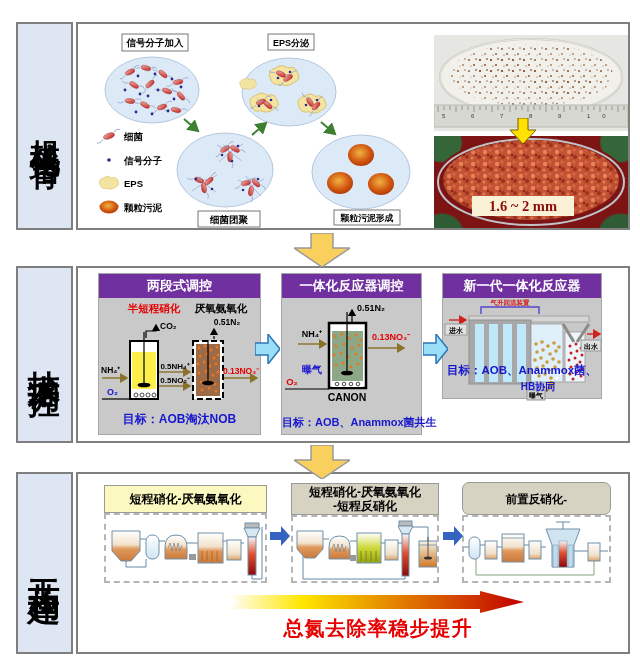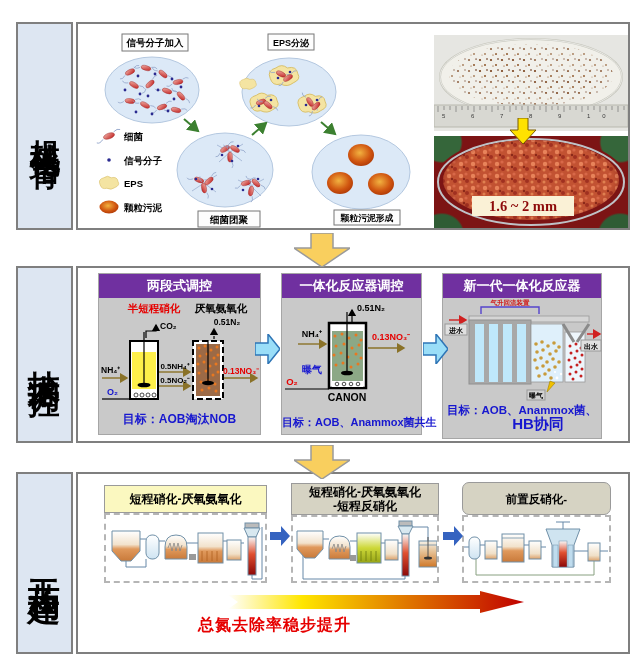--- a/index.html
+++ b/index.html
@@ -38,22 +38,22 @@
                display:flex;align-items:center;justify-content:center;white-space:nowrap;}
   .goal{position:absolute;left:0;right:0;text-align:center;color:#1717cf;font-weight:bold;white-space:nowrap;}
   .flow-arrow{position:absolute;z-index:3;}
 
   
   .p3header{position:absolute;background:#d6d3c3;border:1px solid #9a9a9a;box-sizing:border-box;
             color:#000;font-weight:bold;font-size:12px;text-align:center;
             display:flex;flex-direction:column;justify-content:center;line-height:14px;white-space:nowrap;}
   .p3header.yellow{background:#fbf8c0;}
   .dashedbox{position:absolute;border:2px dashed #b5b5b5;background:#fff;box-sizing:border-box;}
-  .caption{position:absolute;left:120px;top:141px;width:360px;
-           color:#e60000;font-weight:900;font-size:16px;letter-spacing:1px;}
+  .caption{position:absolute;left:120px;top:141px;width:360px;text-align:center;
+           color:#e60000;font-weight:900;font-size:20px;letter-spacing:1px;}
 </style>
 </head>
 <body>
 
 <svg width="0" height="0" style="position:absolute" aria-hidden="true">
   <defs>
     <linearGradient id="gb" x1="0" y1="0" x2="1" y2="1">
       <stop offset="0" stop-color="#f2b6ac"></stop>
         <stop offset="1" stop-color="#bf1a1a"></stop>
     </linearGradient>
@@ -467,21 +467,21 @@
       </svg>
       <div class="goal" style="bottom:4px;font-size:11px;">目标：AOB、Anammox菌共生</div>
     </div>
 
     <div class="flow-arrow" style="left:345px;top:66px;">
       <svg width="25" height="30" viewBox="0 0 25 30">
         <polygon points="0,9 13,9 13,0 25,15 13,30 13,21 0,21" fill="#9adef8" stroke="#2e75b6" stroke-width="1.5"></polygon>
       </svg>
     </div>
 
-    <div class="card" style="left:364px;top:5px;width:160px;height:166px;">
+    <div class="card" style="left:364px;top:5px;width:160px;height:126px;">
       <div class="card-header">新一代一体化反应器</div>
       <svg width="160" height="104" viewBox="0 0 160 104">
         <rect x="26" y="18" width="120" height="6" fill="#d5d5d5" stroke="#9a9a9a" stroke-width="0.8"></rect>
         <rect x="26" y="22" width="62" height="64" fill="#a8a8a8" stroke="#909090"></rect>
         <g>
           <rect x="32" y="26" width="9" height="58" fill="#bfe8fb"></rect>
           <rect x="46" y="26" width="9" height="58" fill="#bfe8fb"></rect>
           <rect x="60" y="26" width="9" height="58" fill="#bfe8fb"></rect>
           <rect x="74" y="26" width="9" height="58" fill="#bfe8fb"></rect>
         </g>
@@ -541,21 +541,21 @@
         <rect x="2" y="26" width="22" height="11" fill="#e0e0e0" stroke="#999"></rect>
         <text x="13" y="34.5" font-size="7" font-weight="bold" text-anchor="middle">进水</text>
         <line x1="144" y1="36" x2="157" y2="36" stroke="#d02020" stroke-width="1.4" marker-end="url(#mRed)"></line>
         <rect x="138" y="42" width="20" height="11" fill="#e0e0e0" stroke="#999"></rect>
         <text x="148" y="50.5" font-size="7" font-weight="bold" text-anchor="middle">出水</text>
         <rect x="84" y="92" width="18" height="10" fill="#d0d0d0" stroke="#999"></rect>
         <text x="93" y="100" font-size="7" font-weight="bold" text-anchor="middle">曝气</text>
         <polygon points="104,94 112,85 107,83" fill="#f0c000" stroke="#a08000" stroke-width="0.6"></polygon>
       </svg>
       <div class="goal" style="bottom:20px;font-size:11.5px;">目标：AOB、Anammox菌、</div>
-      <div class="goal" style="bottom:4px;font-size:15px;margin-left:32px;">HB协同</div>
+      <div class="goal" style="bottom:4px;font-size:10px;margin-left:32px;">HB协同</div>
     </div>
   </div>
 </section>
 
 <div class="gap-arrow" style="top:445px;">
   <svg width="56" height="34" viewBox="0 0 56 34">
     <polygon points="17,0 39,0 39,15 56,15 28,34 0,15 17,15" fill="#f9cf5e" stroke="#9a9a9a" stroke-width="1.5"></polygon>
   </svg>
 </div>
 

